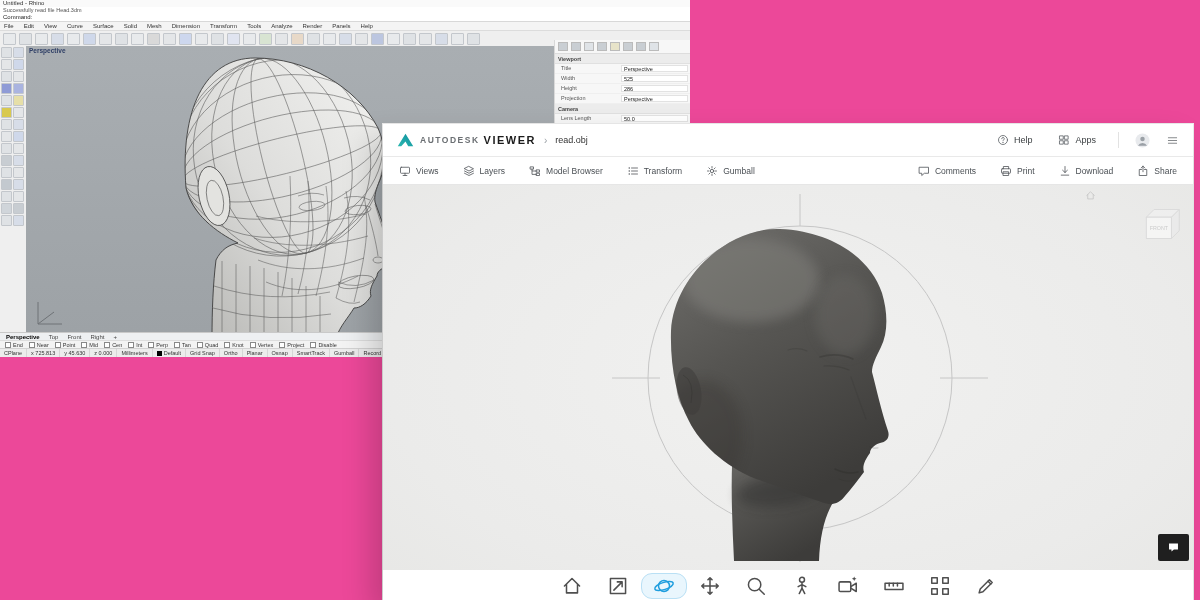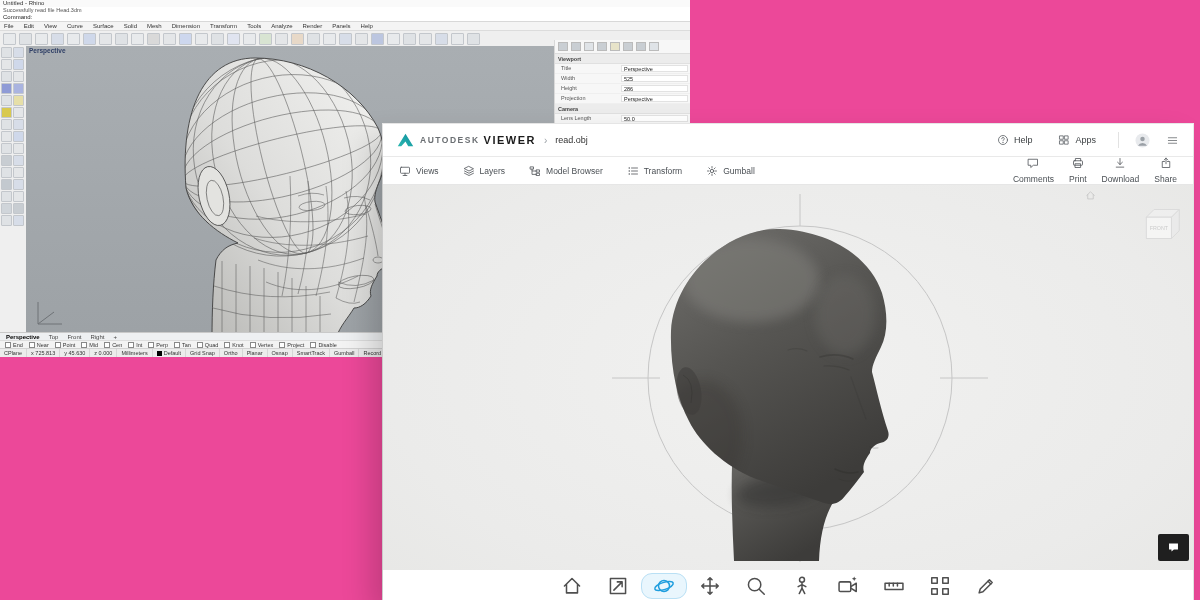--- a/index.html
+++ b/index.html
@@ -46,21 +46,21 @@
   .v-file{font-size:9px;color:#333;}
   .v-spacer{flex:1;}
   .hbtn{display:flex;align-items:center;gap:5px;font-size:9px;color:#3c4043;margin-left:26px;cursor:pointer;}
   .hbtn .icon{width:12px;height:12px;color:#5f6368;}
   .v-divider{width:1px;height:16px;background:#e2e2e2;margin-left:22px;}
   .v-avatar{width:15px;height:15px;margin-left:16px;}
   .v-menu{width:13px;height:11px;margin-left:16px;color:#5f6368;}
   .v-toolbar{height:28px;display:flex;align-items:center;padding:0 16px;border-bottom:1px solid #e6e6e6;box-sizing:border-box;}
   .tbtn{display:flex;align-items:center;gap:5px;font-size:8.5px;color:#4a4f54;margin-right:24px;cursor:pointer;white-space:nowrap;text-align:right;}
   .v-toolbar .right{margin-left:auto;display:flex;}
-  .v-toolbar .right .tbtn{margin-right:0;margin-left:15px;flex-direction:column;}
+  .v-toolbar .right .tbtn{margin-right:0;margin-left:24px;}
   .tbtn .icon{width:12px;height:12px;color:#55595e;}
   .icon svg{width:100%;height:100%;stroke:currentColor;fill:none;stroke-width:1.1;stroke-linecap:round;stroke-linejoin:round;display:block;}
   .icon svg .f{fill:currentColor;stroke:none;}
   .v-viewport{position:absolute;left:0;top:61px;width:810px;height:415px;overflow:hidden;
               background:radial-gradient(ellipse at 50% 45%, #f1f1f0 0%, #ebebea 70%, #e7e7e5 100%);}
   .v-guide,.v-headsvg{position:absolute;left:0;top:0;}
   .v-cube{position:absolute;left:744px;top:16px;width:58px;height:46px;opacity:.85;}
   .vc-home{position:absolute;left:702px;top:5px;width:11px;height:11px;color:#c2c2c2;}
   .v-chat{position:absolute;left:775px;top:349px;width:31px;height:27px;background:#1f1f1f;border-radius:2px;
           display:flex;align-items:center;justify-content:center;cursor:pointer;}

